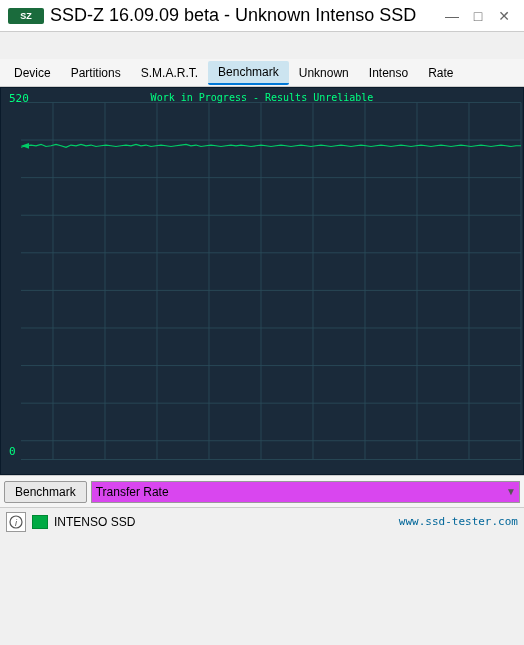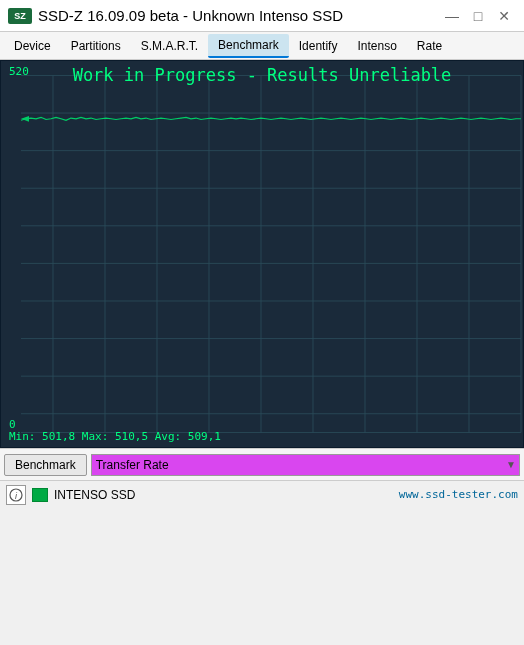--- a/index.html
+++ b/index.html
@@ -22,33 +22,33 @@
       justify-content: space-between;
       padding: 0 8px;
       user-select: none;
     }
     .title-bar-left {
       display: flex;
       align-items: center;
       gap: 6px;
     }
     .title-bar-icon {
-      width: 24px;
+      width: 36px;
       height: 16px;
       background: #1a6b3c;
       border-radius: 2px;
       display: flex;
       align-items: center;
       justify-content: center;
       font-size: 9px;
       color: white;
       font-weight: bold;
     }
     .title-text {
-      font-size: 15px;
+      font-size: 18px;
       color: #000;
     }
     .title-bar-controls {
       display: flex;
       gap: 2px;
     }
     .title-btn {
       width: 24px;
       height: 20px;
       border: none;
@@ -63,20 +63,21 @@
     }
 
     
     .menu-bar {
       background: #f5f5f5;
       height: 28px;
       display: flex;
       align-items: center;
       border-bottom: 1px solid #ccc;
       padding: 0 4px;
+      margin-top: 27px;
     }
     .menu-item {
       padding: 4px 10px;
       cursor: pointer;
       font-size: 12px;
       color: #000;
       border-radius: 2px;
     }
     .menu-item.active {
       background: #cce4f0;
@@ -99,21 +100,21 @@
       color: #00ff80;
       font-size: 11px;
       font-family: monospace;
     }
     .chart-label-title {
       position: absolute;
       top: 4px;
       left: 50%;
       transform: translateX(-50%);
       color: #00ff80;
-      font-size: 17px;
+      font-size: 10px;
       font-family: monospace;
       white-space: nowrap;
     }
     .chart-label-bottom-left {
       position: absolute;
       bottom: 16px;
       left: 8px;
       color: #00ff80;
       font-size: 11px;
       font-family: monospace;
@@ -229,21 +230,21 @@
     <button class="title-btn">□</button>
     <button class="title-btn close">✕</button>
   </div>
 </div>
 
 <div class="menu-bar">
   <div class="menu-item">Device</div>
   <div class="menu-item">Partitions</div>
   <div class="menu-item">S.M.A.R.T.</div>
   <div class="menu-item active">Benchmark</div>
-  <div class="menu-item">Identify</div>
+  <div class="menu-item">Unknown</div>
   <div class="menu-item">Intenso</div>
   <div class="menu-item">Rate</div>
 </div>
 
 <div class="chart-container">
   <svg class="chart-canvas" viewBox="0 0 522 534" preserveAspectRatio="none">
 
     <rect width="522" height="534" fill="#1a2a3a"></rect>
 
     <line x1="52" y1="20" x2="52" y2="514" stroke="#2a4a5a" stroke-width="1"></line>
@@ -270,21 +271,20 @@
     <line x1="20" y1="514" x2="520" y2="514" stroke="#2a4a5a" stroke-width="1"></line>
 
     <polyline points="20,82 25,80 30,79 35,80 40,78 45,81 50,80 55,78 60,80 65,82 70,79 75,80 80,78 85,80 90,79 95,81 100,80 105,79 110,80 115,81 120,80 125,79 130,80 135,78 140,80 145,79 150,81 155,80 160,79 165,80 170,81 175,80 180,79 185,78 190,80 195,79 200,81 205,80 210,79 215,80 220,81 225,80 230,79 235,80 240,79 245,80 250,81 255,80 260,79 265,80 270,81 275,80 280,79 285,80 290,81 295,80 300,79 305,80 310,81 315,80 320,79 325,80 330,81 335,80 340,79 345,80 350,81 355,80 360,79 365,80 370,81 375,80 380,79 385,80 390,81 395,80 400,79 405,80 410,81 415,80 420,79 425,80 430,81 435,80 440,79 445,80 450,81 455,80 460,79 465,80 470,81 475,80 480,79 485,80 490,81 495,80 500,79 505,80 510,81 515,80 520,80" fill="none" stroke="#00cc66" stroke-width="1.5"></polyline>
 
     <polygon points="20,80 28,76 28,84" fill="#00cc66"></polygon>
   </svg>
 
   <span class="chart-label-top">520</span>
   <span class="chart-label-title">Work in Progress - Results Unreliable</span>
   <span class="chart-label-bottom-left">0</span>
-  <span class="chart-label-bottom-stats">Min: 501,8  Max: 510,5  Avg: 509,1</span>
 </div>
 
 <div class="bottom-toolbar">
   <button class="benchmark-btn">Benchmark</button>
   <div class="select-wrapper">
     <select>
       <option>Transfer Rate</option>
       <option>Access Time</option>
       <option>IOPS</option>
     </select>

